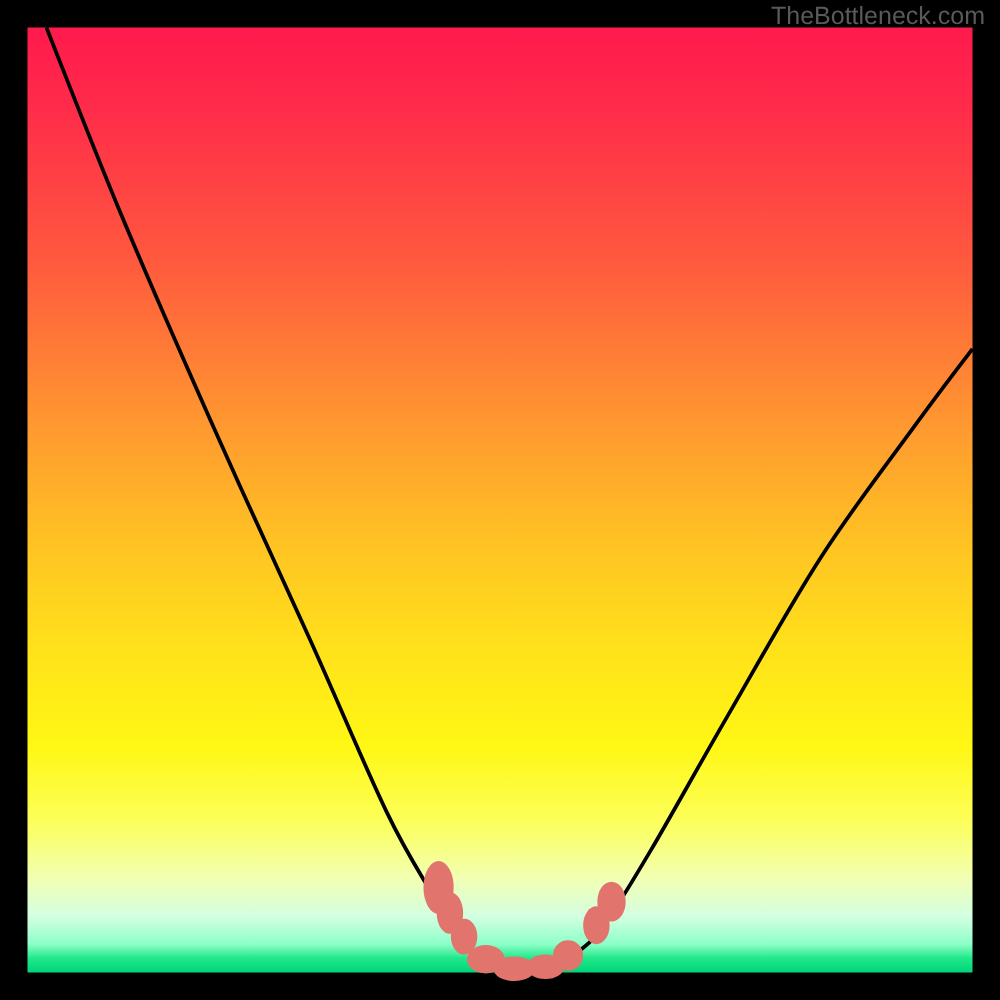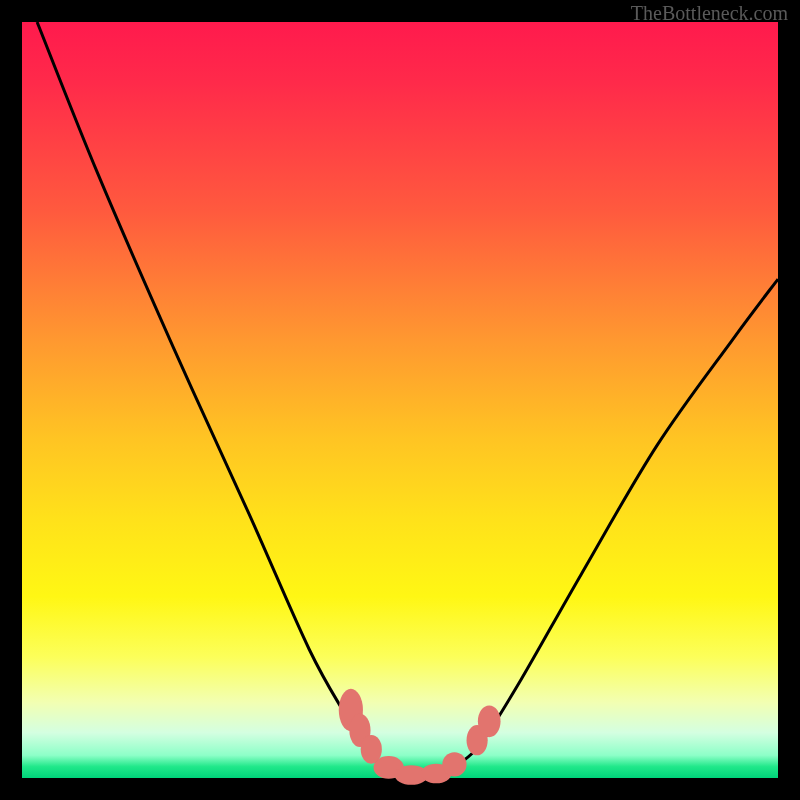--- a/index.html
+++ b/index.html
@@ -33,21 +33,20 @@
       #00d47a 100%
     );
   }
   .watermark {
     position: absolute;
     top: 2px;
     right: 12px;
     color: #5a5a5a;
     font-size: 20px;
     z-index: 10;
-    font-family: Liberation Serif, serif;
   }
   svg.curve {
     position: absolute;
     left: 0; top: 0;
     width: 756px;
     height: 756px;
     overflow: visible;
   }
   .beads circle, .beads ellipse {
     fill: #e2746e;

